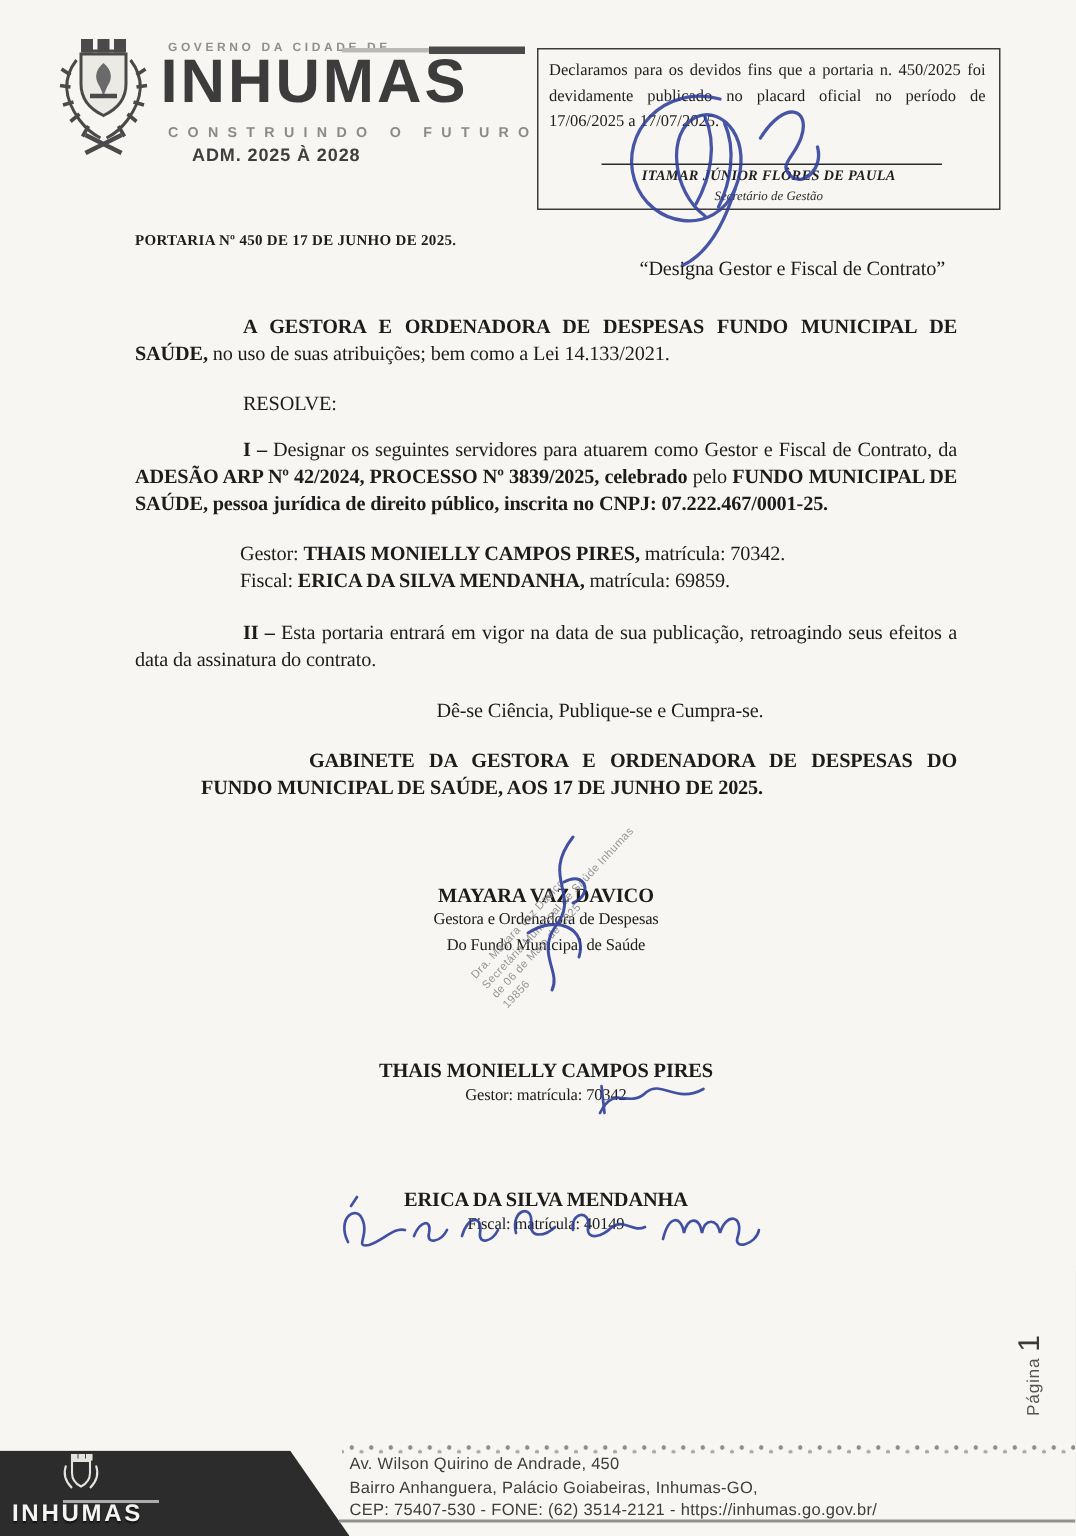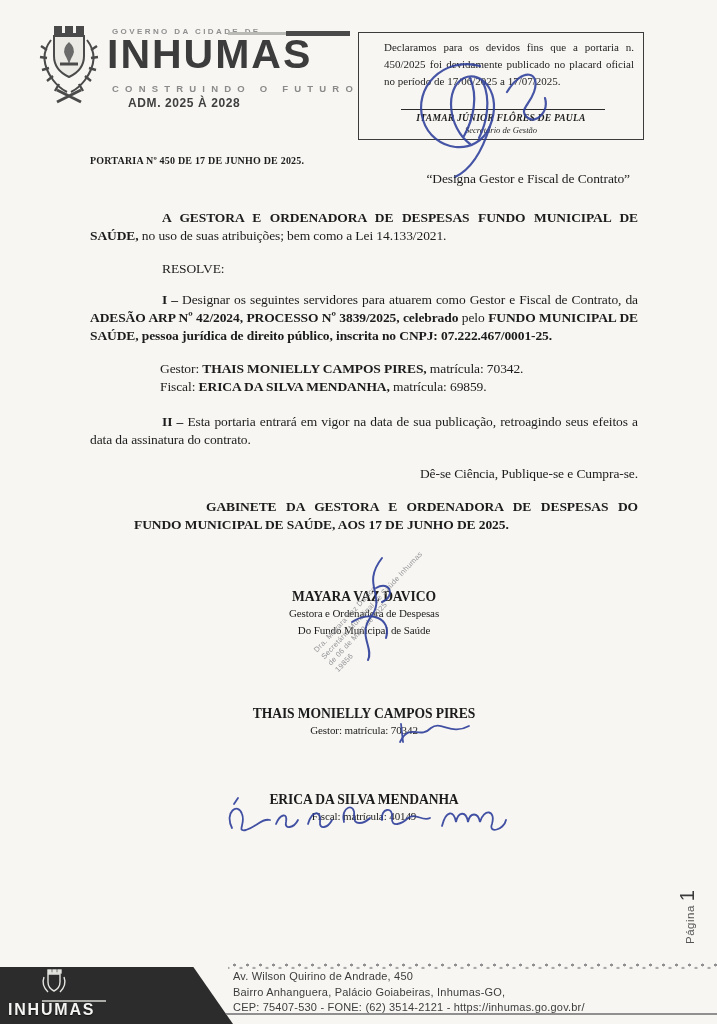--- a/index.html
+++ b/index.html
@@ -14,42 +14,42 @@
   .gov-line-light{position:absolute;left:228px;top:32px;width:58px;height:2.5px;background:#b9b9b6;}
   .gov-line-dark{position:absolute;left:286px;top:31px;width:64px;height:5px;background:#4a4a4a;}
   .city-name{position:absolute;left:107px;top:34px;font-family:"Liberation Sans",sans-serif;
              font-size:41px;font-weight:800;letter-spacing:2px;color:#3c3c3c;line-height:1;}
   .tagline{position:absolute;left:112px;top:83px;font-family:"Liberation Sans",sans-serif;
            font-size:9.5px;font-weight:600;letter-spacing:6.2px;color:#8a8a8a;}
   .adm{position:absolute;left:128px;top:96px;font-family:"Liberation Sans",sans-serif;
        font-size:12px;font-weight:700;letter-spacing:.6px;color:#3f3f3f;}
 
   
-  .decl-box{position:absolute;left:358px;top:32px;width:286px;height:108px;
-            border:1.6px solid #3c3c3c;box-sizing:border-box;padding:6px 9px 0 25px;}
+  .decl-box{position:absolute;left:358px;top:32px;width:309px;height:108px;
+            border:1.6px solid #3c3c3c;box-sizing:border-box;padding:6px 9px 0 7px;}
   .decl-text{font-size:11px;line-height:1.55;text-align:justify;color:#1f1f1f;}
   .decl-sign-line{position:absolute;left:42px;right:38px;top:76px;border-top:1.5px solid #2a2a2a;}
   .decl-name{position:absolute;left:0;right:0;top:79px;text-align:center;
              font-size:9.6px;font-weight:700;font-style:italic;color:#1f1f1f;letter-spacing:.2px;}
   .decl-role{position:absolute;left:0;right:0;top:92px;text-align:center;
              font-size:8.6px;font-style:italic;color:#2a2a2a;}
   .sig-svg{position:absolute;pointer-events:none;}
 
   
   .doc{position:absolute;left:90px;top:152px;width:548px;font-size:13.5px;line-height:18px;
        letter-spacing:-0.1px;text-align:justify;color:#1c1c1c;}
   .doc b{font-weight:700;}
   .doc-title{text-align:left;font-weight:700;font-size:10px;letter-spacing:.2px;}
   .epigraph{text-align:right;padding-right:8px;}
   .preamble{margin-top:21px;text-indent:72px;}
   .resolve{margin-top:15px;text-indent:72px;text-align:left;}
   .item-i{margin-top:13px;text-indent:72px;}
   .assign{margin-top:15px;padding-left:70px;text-align:left;}
   .item-ii{margin-top:17px;text-indent:72px;}
-  .closing{margin-top:16px;text-indent:72px;text-align:right;}
+  .closing{margin-top:16px;text-indent:72px;text-align:center;}
   .cabinet{margin-top:15px;text-indent:72px;font-weight:700;margin-left:44px;}
   .sig-block{text-align:center;line-height:17px;}
   .sig-block .name{font-weight:700;font-size:13.6px;}
   .sig-block .role{font-size:11px;}
   .sig-mayara{margin-top:54px;}
   .sig-thais{margin-top:66px;}
   .sig-erica{margin-top:52px;}
 
   
   .stamp{position:absolute;left:312px;top:648px;transform:rotate(-47deg);transform-origin:0 0;

